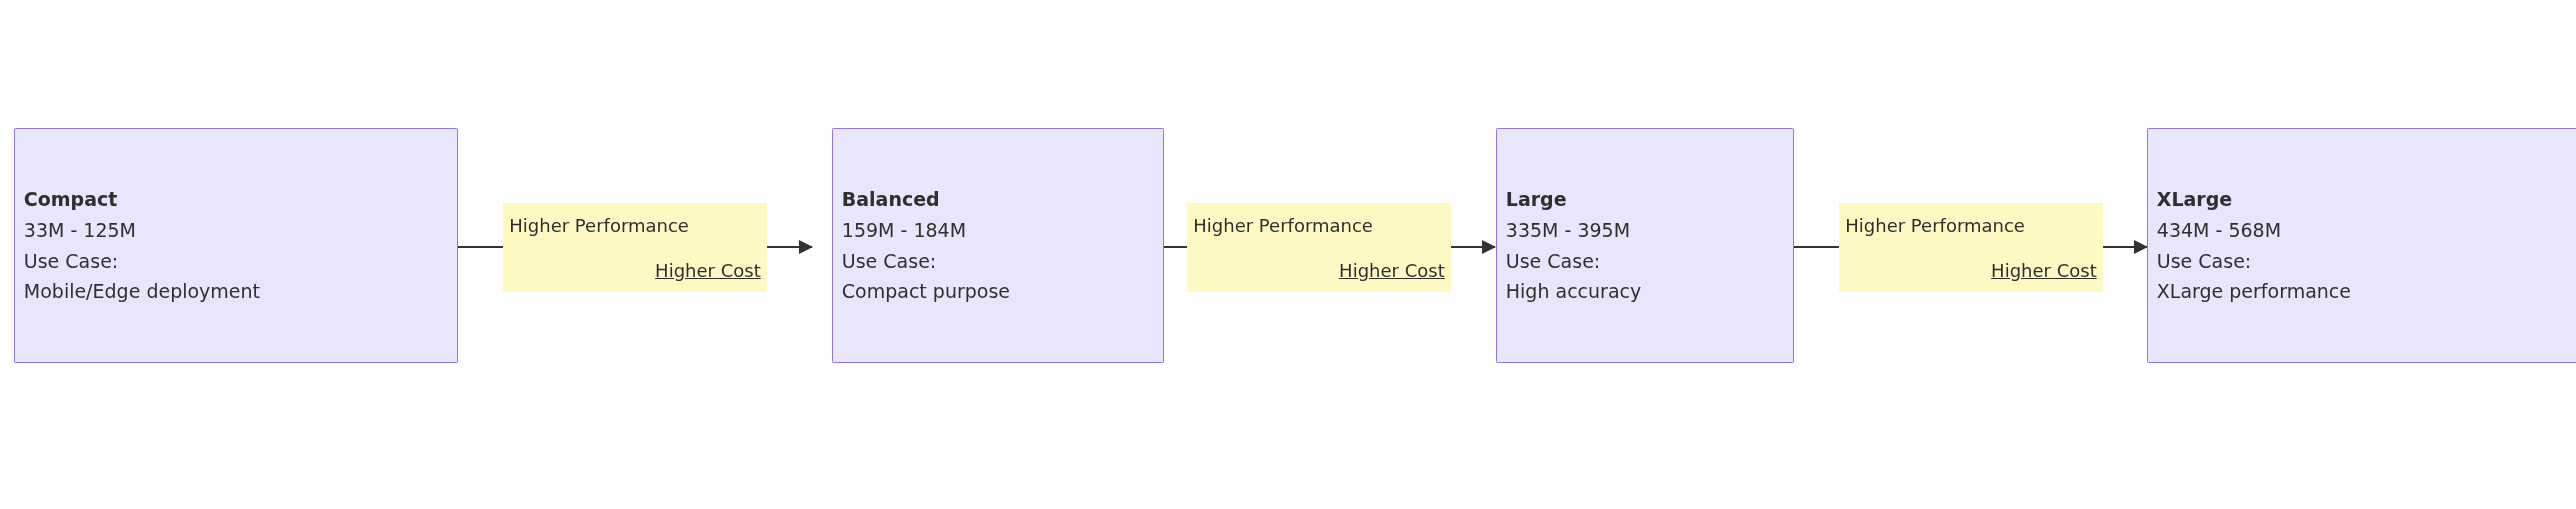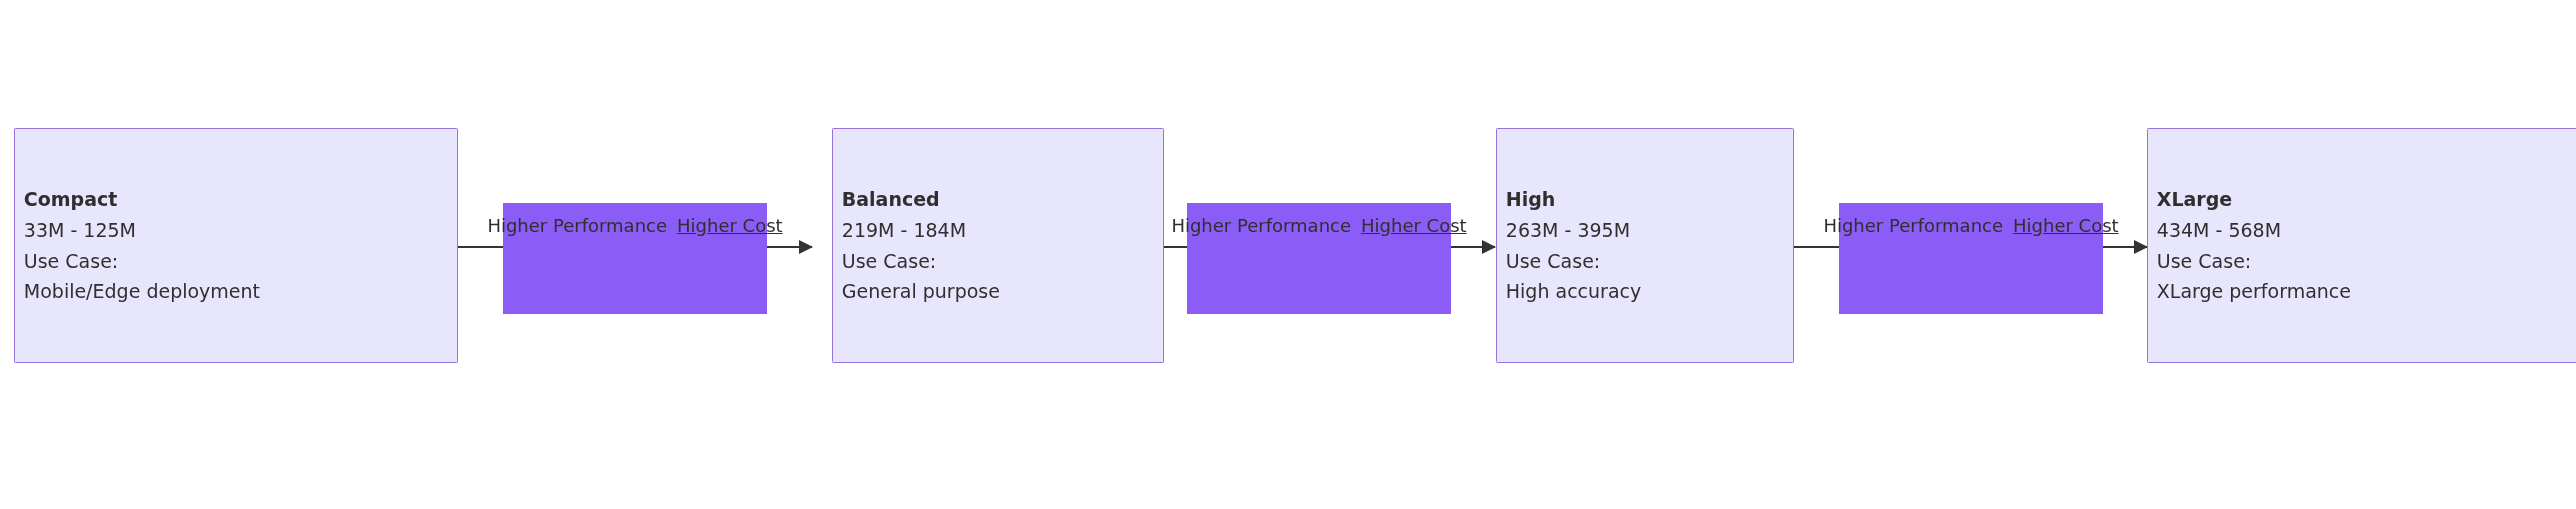--- a/index.html
+++ b/index.html
@@ -76,23 +76,24 @@
     border-left: 14px solid #333333;
   }
   #edge-1 { left: 458px;  width: 354px; }
   #edge-2 { left: 1143px; width: 352px; }
   #edge-3 { left: 1794px; width: 353px; }
 
   
   .edge-label {
     position: absolute;
     top: 203px;
-    height: 111px;
-    background: #8b5cf6;
+    height: 89px;
+    background: #fef9c3;
     display: flex;
+    flex-direction: column;
     justify-content: center;
     color: #2f2f2f;
     font-size: 18px;
     line-height: 1.0;
     white-space: nowrap;
     box-sizing: border-box;
   }
   .edge-label .lbl-top {
     display: block;
     text-align: left;
@@ -142,28 +143,28 @@
 
   <div class="node" id="node-compact">
     <span class="line title">Compact</span>
     <span class="line">33M - 125M</span>
     <span class="line">Use Case:</span>
     <span class="line">Mobile/Edge deployment</span>
   </div>
 
   <div class="node" id="node-balanced">
     <span class="line title">Balanced</span>
-    <span class="line">219M - 184M</span>
+    <span class="line">159M - 184M</span>
     <span class="line">Use Case:</span>
-    <span class="line">General purpose</span>
+    <span class="line">Compact purpose</span>
   </div>
 
   <div class="node" id="node-large">
-    <span class="line title">High</span>
-    <span class="line">263M - 395M</span>
+    <span class="line title">Large</span>
+    <span class="line">335M - 395M</span>
     <span class="line">Use Case:</span>
     <span class="line">High accuracy</span>
   </div>
 
   <div class="node" id="node-xlarge">
     <span class="line title">XLarge</span>
     <span class="line">434M - 568M</span>
     <span class="line">Use Case:</span>
     <span class="line">XLarge performance</span>
   </div>

